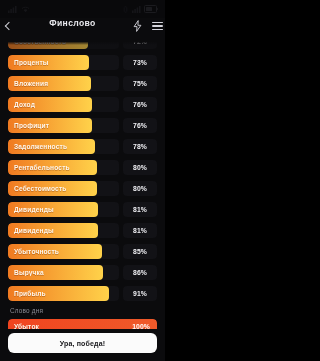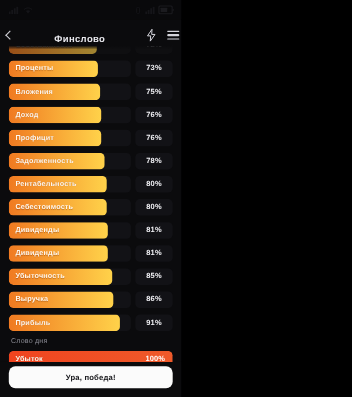--- a/index.html
+++ b/index.html
@@ -66,21 +66,21 @@
     width: 60%;
     background: #1b1b1f;
     border-radius: 0.6px;
   }
 
   
   .app-header {
     height: 22px;
     flex: 0 0 22px;
     display: flex;
-    align-items: flex-end;
+    align-items: flex-start;
     padding: 0 0;
     box-sizing: border-box;
     background: #0b0b0d;
     position: relative;
     z-index: 4;
   }
   .hdr-btn {
     width: 16px;
     height: 16px;
     display: flex;

